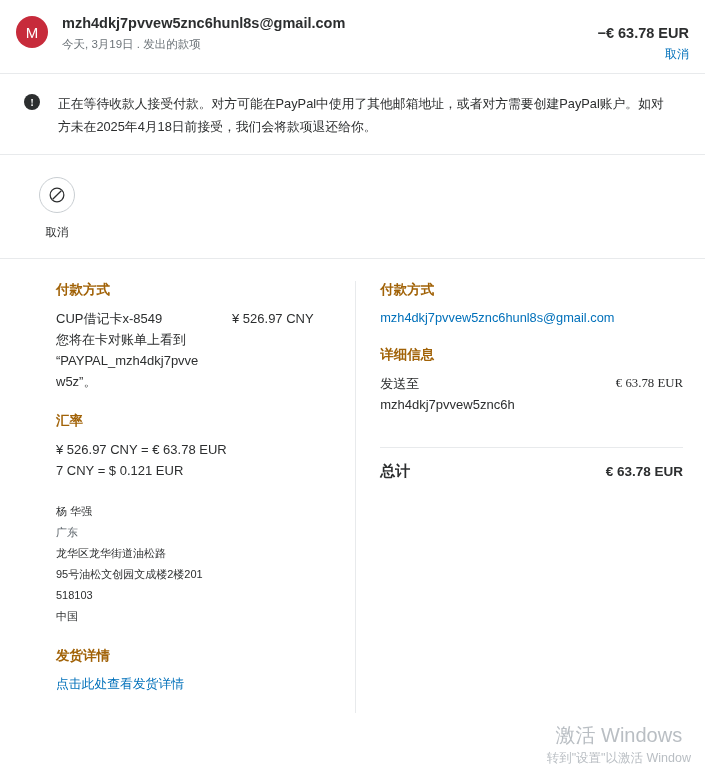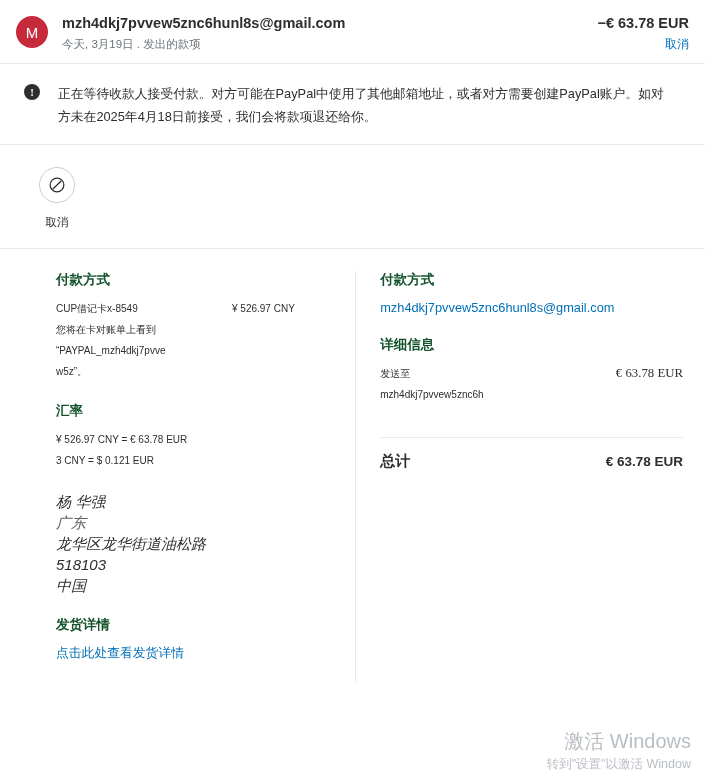--- a/index.html
+++ b/index.html
@@ -66,20 +66,21 @@
     flex: 0 0 auto;
     text-align: right;
     padding-left: 10px;
   }
   .header-amount {
     font-size: 14.5px;
     font-weight: bold;
     color: #2c2e2f;
     line-height: 18px;
     white-space: nowrap;
+    margin-top: 10px;
   }
   .header-cancel {
     font-size: 12px;
     color: #0070ba;
     margin-top: 5px;
     cursor: pointer;
     line-height: 14px;
   }
 
   
@@ -151,29 +152,29 @@
   }
   .col-right {
     width: 340px;
     padding: 0 6px 0 24px;
     box-sizing: border-box;
     border-left: 1px solid #e8eaec;
   }
   .sec-title {
     font-size: 13.5px;
     font-weight: bold;
-    color: #14532d;
+    color: #a16207;
     margin: 0 0 9px 0;
   }
   .sec {
     margin-bottom: 20px;
   }
   .sec.tight { margin-bottom: 32px; }
   .line {
-    font-size: 10px;
+    font-size: 13px;
     line-height: 21px;
     color: #2c2e2f;
   }
   .kv {
     display: flex;
     justify-content: space-between;
     align-items: flex-start;
     font-size: 12.8px;
     line-height: 21px;
     font-family: Liberation Serif, serif;
@@ -188,21 +189,21 @@
     display: flex;
     align-items: flex-start;
   }
   .pay-row .k { width: 176px; }
   .link {
     color: #0070ba;
     font-size: 12.8px;
     text-decoration: none;
     cursor: pointer;
   }
-  .addr-line { font-size: 15px; line-height: 21px; font-style: italic; }
+  .addr-line { font-size: 11px; line-height: 21px; }
   .addr-line.grey { color: #5b6369; }
   .right-amt {
     font-size: 12.8px;
     white-space: nowrap;
   }
   .divider {
     border-top: 1px solid #e8eaec;
     margin: 16px 0 14px 0;
   }
   .total-row {
@@ -217,22 +218,22 @@
   .total-value {
     font-size: 13.5px;
     font-weight: bold;
     white-space: nowrap;
   }
 
   
   .watermark {
     position: absolute;
     right: 14px;
-    bottom: 0;
-    text-align: right;
+    bottom: 6px;
+    text-align: center;
     color: #9aa0a6;
     pointer-events: none;
     user-select: none;
   }
   .wm-title {
     font-size: 20px;
     line-height: 28px;
     color: #b9bec3;
   }
   .wm-sub {
@@ -286,27 +287,28 @@
           <div class="line">¥ 526.97 CNY</div>
         </div>
         <div class="line">您将在卡对账单上看到</div>
         <div class="line">“PAYPAL_mzh4dkj7pvve</div>
         <div class="line">w5z”。</div>
       </div>
 
       <div class="sec">
         <div class="sec-title">汇率</div>
         <div class="line">¥ 526.97 CNY = € 63.78 EUR</div>
-        <div class="line">3 CNY = $ 0.121 EUR</div>
+        <div class="line">7 CNY = $ 0.121 EUR</div>
       </div>
 
       <div class="sec">
         <div class="addr-line">杨 华强</div>
         <div class="addr-line grey">广东</div>
         <div class="addr-line">龙华区龙华街道油松路</div>
+        <div class="addr-line">95号油松文创园文成楼2楼201</div>
         <div class="addr-line">518103</div>
         <div class="addr-line">中国</div>
       </div>
 
       <div class="sec">
         <div class="sec-title">发货详情</div>
         <a class="link">点击此处查看发货详情</a>
       </div>
 
 

